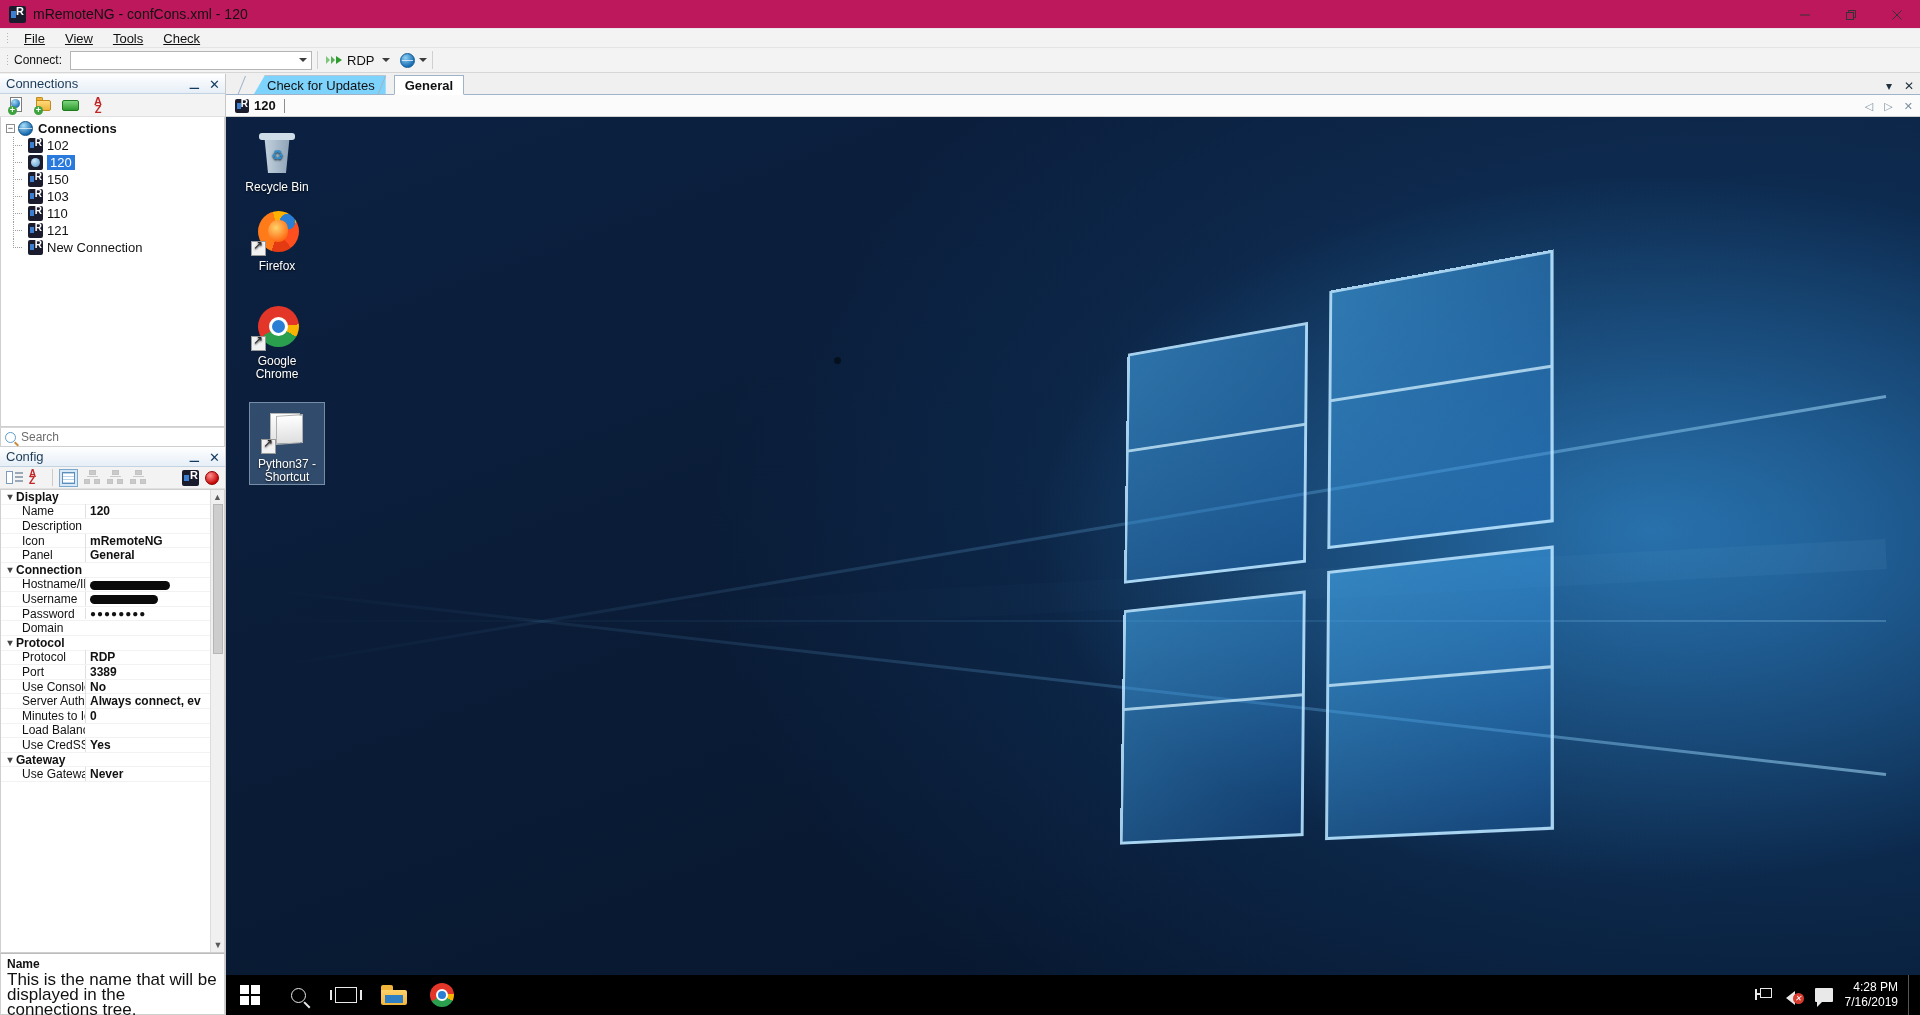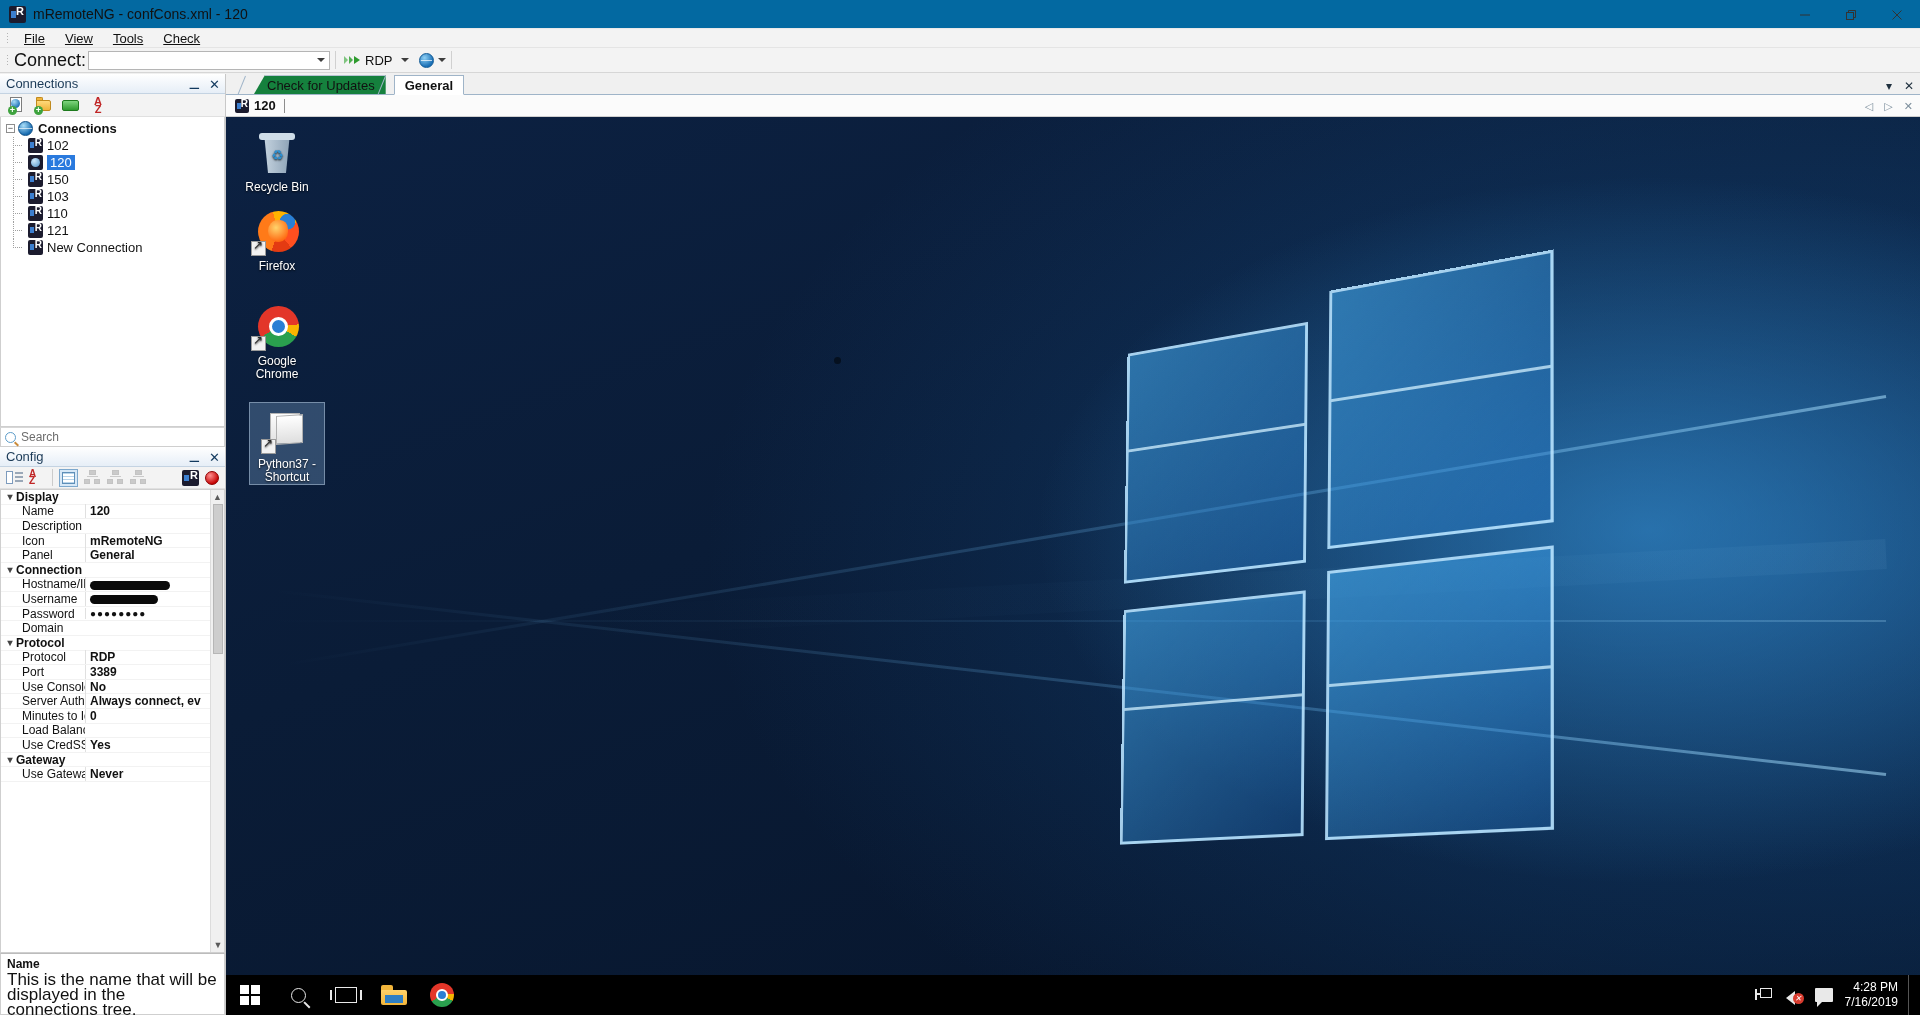--- a/index.html
+++ b/index.html
@@ -7,21 +7,21 @@
     width: 1920px; height: 1015px;
     overflow: hidden;
     font-family: "Liberation Sans", sans-serif;
     font-size: 13px;
     background: #f0f0f0;
   }
 
   
   #titlebar {
     height: 29px;
-    background: #0369a1;
+    background: #be185d;
     display: flex;
     align-items: center;
     border-bottom: 1px solid #e8e8e8;
     position: relative;
   }
   #app-icon {
     width: 17px; height: 17px;
     margin: 0 7px 0 9px;
     background: #1b1b2e;
     border-radius: 2px;
@@ -80,21 +80,21 @@
 
   
   #toolbar {
     height: 25px;
     background: #f3f3f3;
     display: flex;
     align-items: center;
     padding-left: 4px;
     border-bottom: 1px solid #d6d6d6;
   }
-  #connect-label { font-size: 18px; color: #111; margin-right: 2px; }
+  #connect-label { font-size: 12px; color: #111; margin-right: 8px; }
   #connect-combo {
     width: 242px; height: 19px;
     background: #ffffff;
     border: 1px solid #b5b5b5;
     display: flex; align-items: center;
     position: relative;
   }
   #connect-combo input {
     border: 0; outline: 0;
     width: 100%; height: 100%;
@@ -470,21 +470,21 @@
     position: relative;
     padding-left: 14px;
     border-bottom: 1px solid #9fb4c8;
   }
   .doc-tab {
     height: 19px;
     display: flex; align-items: center;
     padding: 0 11px 0 13px;
     font-size: 13px;
     color: #111;
-    background: #15803d;
+    background: #7dd3fc;
     position: relative;
     margin-right: -6px;
     clip-path: polygon(11px 0, 100% 0, 100% 100%, 0 100%);
   }
   .doc-tab.inactive {
     border-top: 1px solid #b7c4d2;
   }
   .doc-tab.active {
     background: #ffffff;
     font-weight: bold;

